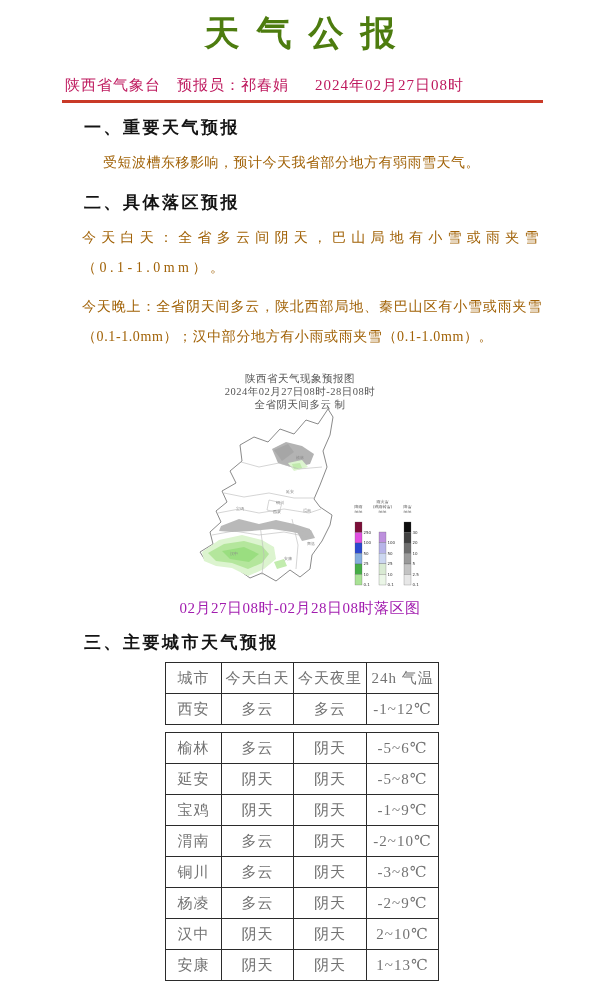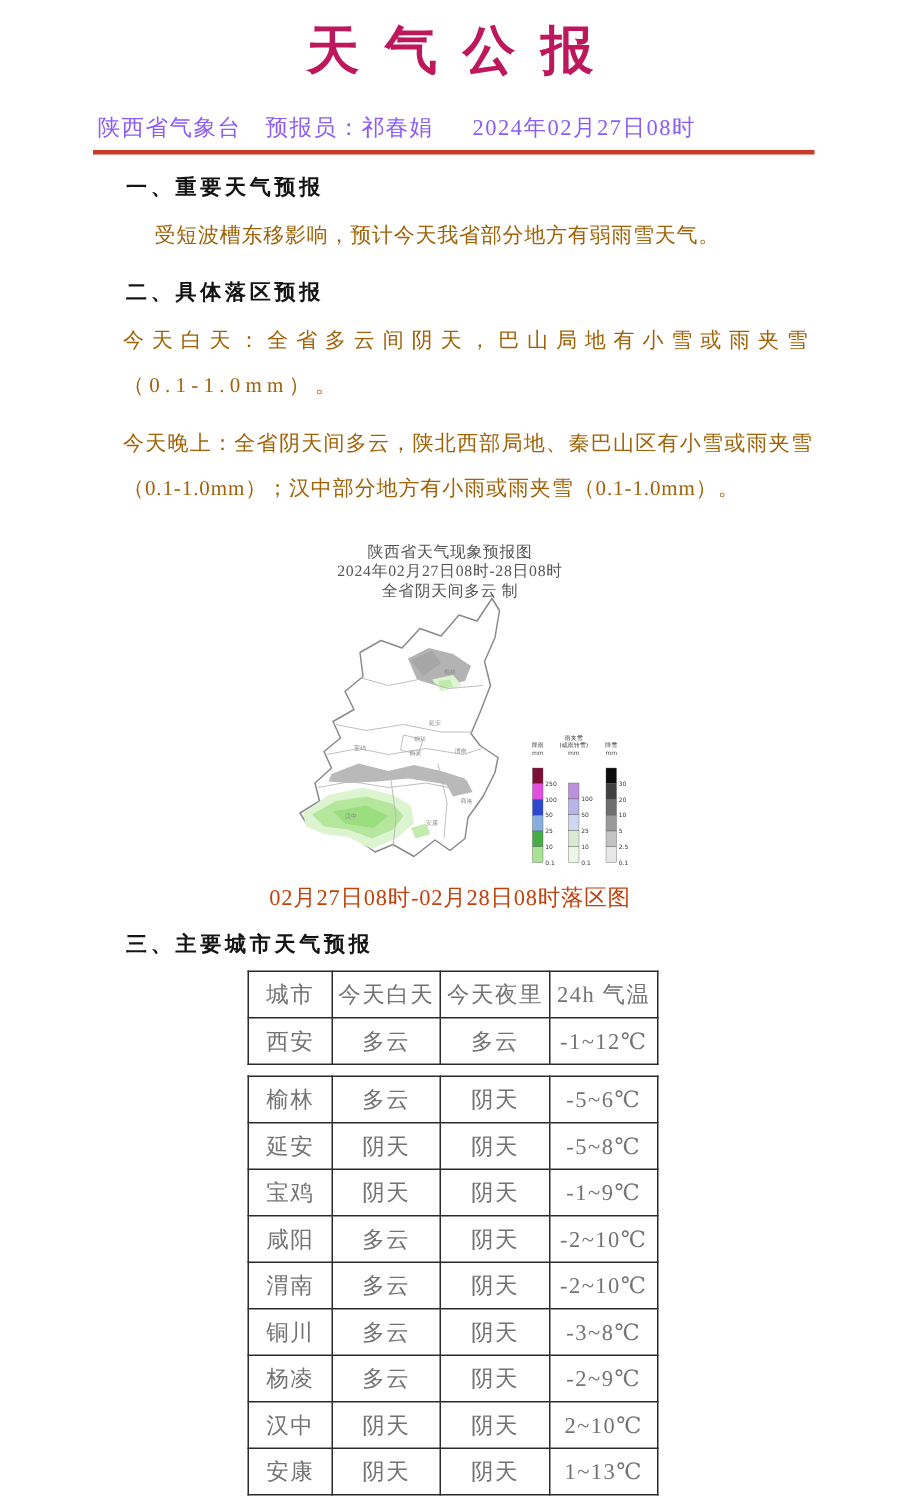--- a/index.html
+++ b/index.html
@@ -2,40 +2,40 @@
 <html><head>
 <meta charset="utf-8">
 <style>
   *{box-sizing:border-box;margin:0;padding:0}
   html,body{background:#ffffff}
   body{width:600px;height:1002px;overflow:hidden;
        font-family:"Liberation Serif","DejaVu Serif",serif;color:#222}
   .page{width:600px;height:1002px;position:relative;background:#fff}
 
   .title{margin-top:10px;text-align:center;font-size:35px;font-weight:bold;
-         color:#be185d;letter-spacing:17px;padding-left:17px}
-
-  .publine{margin:19px 0 0 65px;font-size:15px;color:#8b5cf6;letter-spacing:1px;white-space:nowrap}
+         color:#4d7c0f;letter-spacing:17px;padding-left:17px}
+
+  .publine{margin:19px 0 0 65px;font-size:15px;color:#be185d;letter-spacing:1px;white-space:nowrap}
   .publine .sp1{display:inline-block;width:16px}
   .publine .sp2{display:inline-block;width:26px}
   .redline{margin:5px 0 0 62px;width:481px;height:3px;background:#c93a28}
 
   h2{margin:13px 0 0 84px;font-family:"Liberation Sans","DejaVu Sans",sans-serif;
-     font-size:14px;letter-spacing:2.5px;color:#141414;font-weight:bold}
+     font-size:17px;letter-spacing:2.5px;color:#141414;font-weight:bold}
 
   .para{margin:9px 58px 0 82px;font-size:14px;line-height:30px;color:#a16207;text-align:justify}
   .p-indent{text-indent:1.5em;letter-spacing:.5px}
   .p-loose{letter-spacing:3.5px}
   .p-mid{letter-spacing:.6px}
 
   .map-titles{margin-top:20px;text-align:center;font-size:10.5px;line-height:13px;
               color:#555;letter-spacing:.5px}
   .map-svg{display:block;margin:-6px 0 0 164px}
   svg text{font-family:"DejaVu Sans","Liberation Sans",sans-serif}
-  .map-caption{margin-top:-2px;text-align:center;font-size:15px;color:#c2410c;letter-spacing:.5px}
+  .map-caption{margin-top:-2px;text-align:center;font-size:15px;color:#a21caf;letter-spacing:.5px}
 
   table.wtable{border-collapse:collapse;margin:8px 0 0 165px;font-size:15px;color:#737373;
                table-layout:fixed}
   table.wtable th,table.wtable td{border:1.6px solid #2b2b2b;text-align:center;
                font-weight:normal;height:31px;padding:0;letter-spacing:1px}
   table.wtable th:nth-child(1),table.wtable td:nth-child(1){width:56px}
   table.wtable th:nth-child(2),table.wtable td:nth-child(2){width:72px}
   table.wtable th:nth-child(3),table.wtable td:nth-child(3){width:73px}
   table.wtable th:nth-child(4),table.wtable td:nth-child(4){width:72px}
   #t2{margin-top:7px}
@@ -183,26 +183,20 @@
           <td>阴天</td>
           <td>-5~8℃</td>
         </tr>
         <tr>
           <td>宝鸡</td>
           <td>阴天</td>
           <td>阴天</td>
           <td>-1~9℃</td>
         </tr>
         <tr>
-          <td>咸阳</td>
-          <td>多云</td>
-          <td>阴天</td>
-          <td>-2~10℃</td>
-        </tr>
-        <tr>
           <td>渭南</td>
           <td>多云</td>
           <td>阴天</td>
           <td>-2~10℃</td>
         </tr>
         <tr>
           <td>铜川</td>
           <td>多云</td>
           <td>阴天</td>
           <td>-3~8℃</td>

